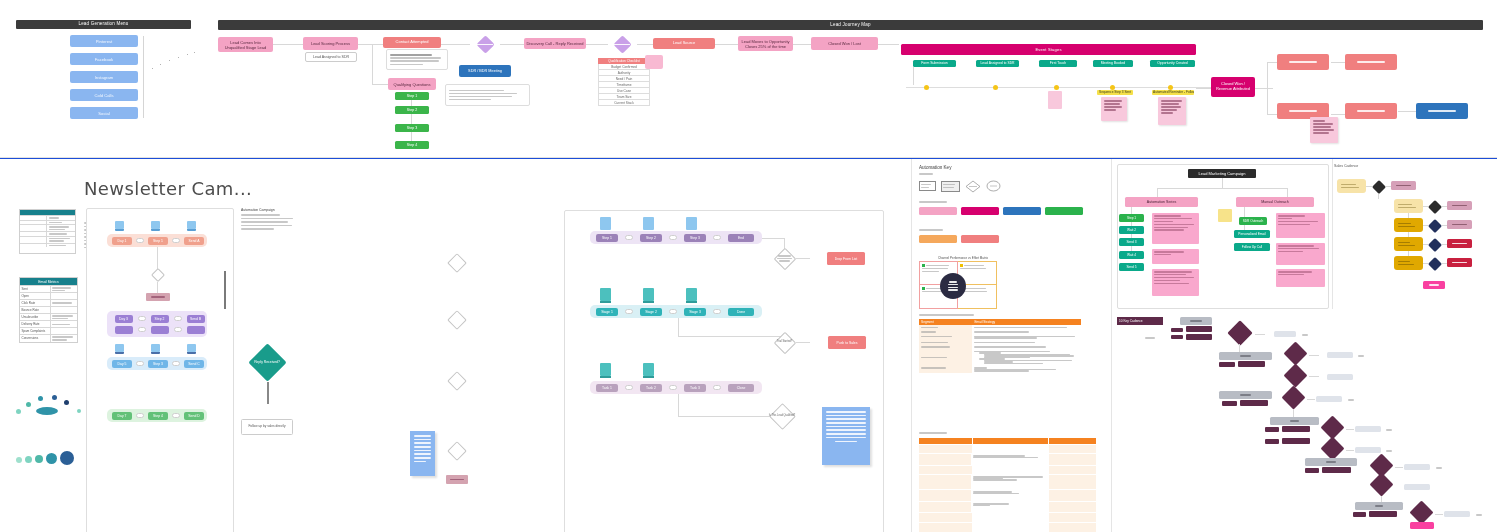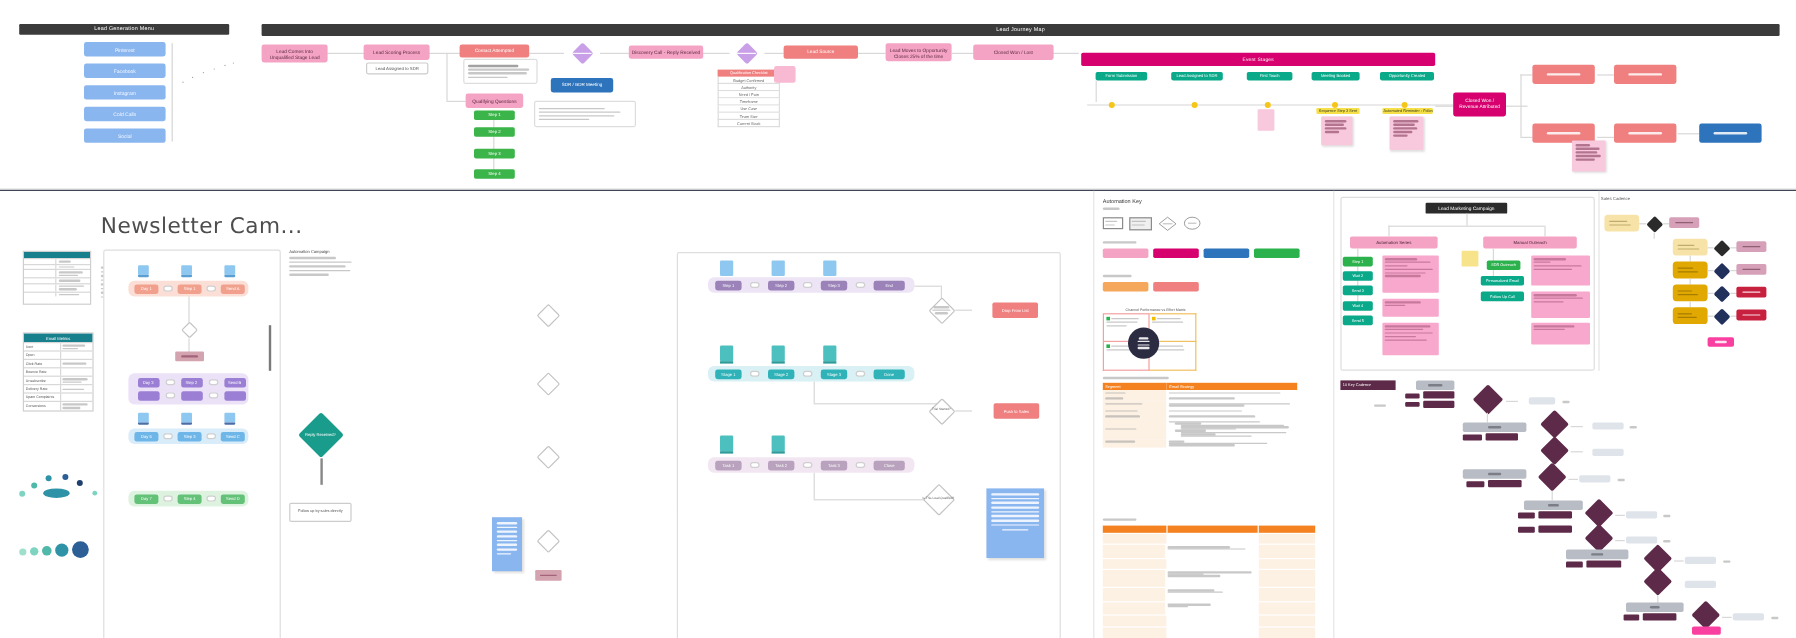--- a/index.html
+++ b/index.html
@@ -1,19 +1,19 @@
 <!DOCTYPE html>
 <html><head>
 <meta charset="utf-8">
 <title>Whiteboard Canvas</title>
 <style>
   * { box-sizing: border-box; margin:0; padding:0; }
   html,body { width:1497px; height:532px; overflow:hidden; background:#ffffff;
     font-family:"Liberation Sans", sans-serif; }
-  #canvas { position:relative; width:1497px; height:399px; background:#0f172a; }
+  #canvas { position:relative; width:1497px; height:399px; background:#1d4ed8; }
 
   .abs { position:absolute; }
 
   
   .ln { background:#9a9a9a; height:1.5px; border-radius:1px; opacity:.55; }
   .ln.wht { background:#ffffff; opacity:.85; }
 
   
   .topband { position:absolute; left:0; top:0; width:1497px; height:158px;
       background:#fff; border-bottom:1px solid #e2e2e2; }

